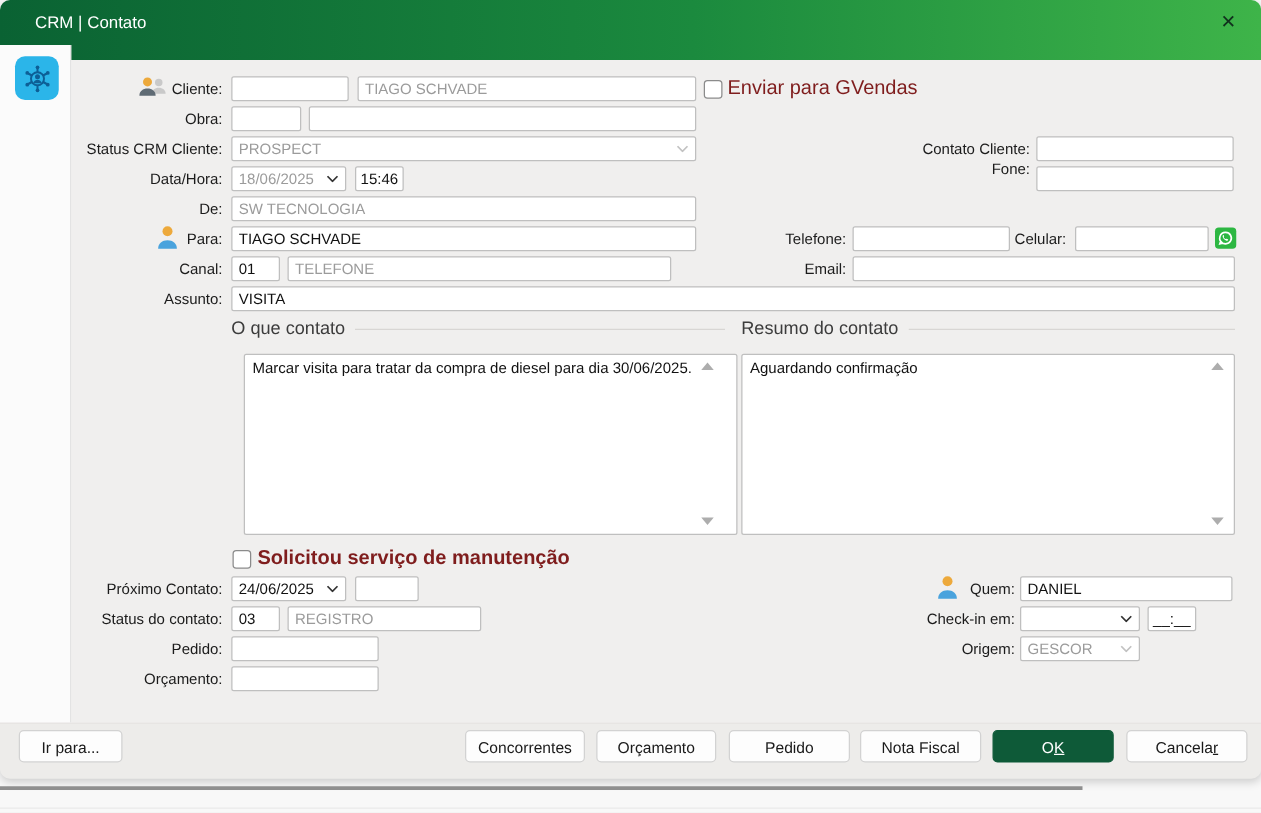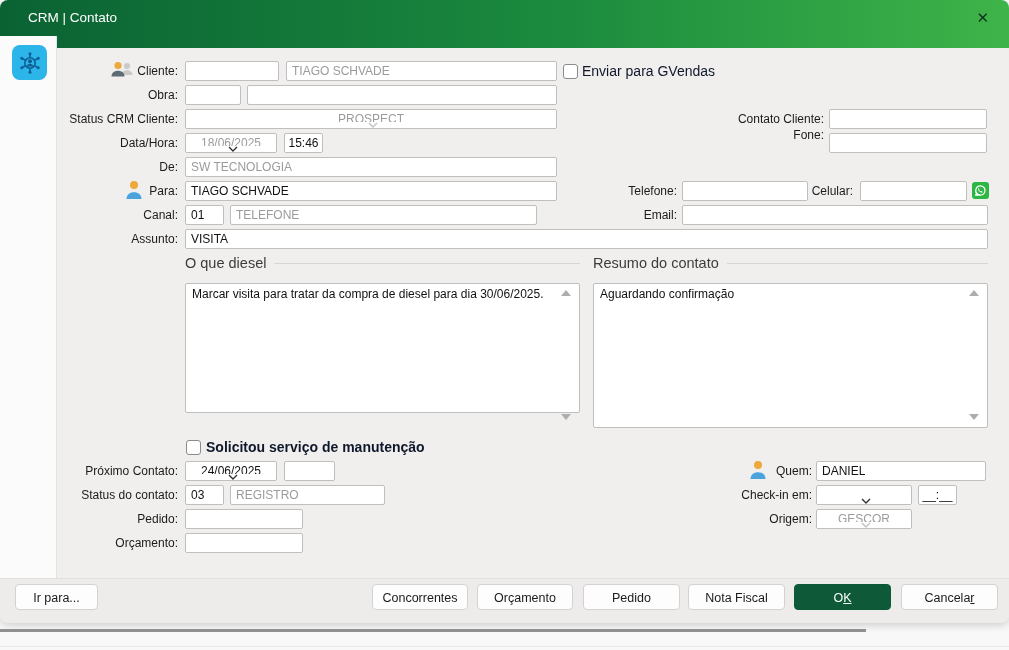--- a/index.html
+++ b/index.html
@@ -38,35 +38,35 @@
   .lbl{
     position:absolute;height:20px;line-height:20px;font-size:12px;color:#1b1b1b;
     text-align:right;white-space:nowrap;
   }
   .inp{
     position:absolute;height:20px;background:#ffffff;border:1px solid #bfbfbf;border-radius:2px;
     box-sizing:border-box;font-size:12px;line-height:18px;padding:0 5px;color:#111;
     display:block;white-space:nowrap;overflow:hidden;
   }
   .dim{color:#9b9b9b !important;}
-  .combo{display:flex;align-items:center;justify-content:space-between;flex-direction:column;}
+  .combo{display:flex;align-items:center;justify-content:space-between;}
   .combo .val{overflow:hidden;white-space:nowrap;}
   .chev{flex:0 0 auto;margin-left:4px;display:flex;align-items:center;}
   .timebox{text-align:center;padding:0 2px;}
   .ta{
     position:absolute;background:#fff;border:1px solid #bfbfbf;border-radius:2px;
     box-sizing:border-box;font-size:12px;color:#111;padding:3px 18px 3px 6px;line-height:15px;
   }
   .sarrow{position:absolute;width:0;height:0;border-left:5px solid transparent;border-right:5px solid transparent;}
   .sarrow.up{border-bottom:6px solid #adadad;}
   .sarrow.down{border-top:6px solid #adadad;}
   .cb{
     position:absolute;width:13px;height:13px;background:#fff;border:1px solid #8b8b8b;border-radius:3px;
   }
-  .cb-lbl{position:absolute;font-size:14px;color:#0f172a;height:18px;line-height:18px;white-space:nowrap;}
+  .cb-lbl{position:absolute;font-size:16px;color:#7f1d1d;height:18px;line-height:18px;white-space:nowrap;}
   .grp-hdr{position:absolute;display:flex;align-items:center;height:18px;}
   .grp-hdr .txt{font-size:14.5px;color:#3c3c3c;white-space:nowrap;}
   .grp-hdr .line{flex:1;height:1px;background:#d8d6d4;margin-left:8px;}
   .footer{
     position:absolute;left:0;top:578px;width:1009px;height:44px;
     background:#edecea;border-top:1px solid #e2e0de;border-radius:0 0 8px 8px;
   }
   .btn{
     position:absolute;top:5px;height:26px;background:#fdfdfd;border:1px solid #d2d2d2;border-radius:4px;
     box-sizing:border-box;font-size:12.5px;color:#1a1a1a;text-align:center;line-height:24px;cursor:pointer;
@@ -185,29 +185,29 @@
   <span class="lbl" style="left:0;top:205px;width:178px;">Canal:</span>
   <input class="inp" style="left: 185px; top: 205px; width: 39px;" value="01">
   <input class="inp dim" style="left: 230px; top: 205px; width: 307px;" value="TELEFONE">
   <span class="lbl" style="left:560px;top:205px;width:117px;">Email:</span>
   <input class="inp" style="left: 682px; top: 205px; width: 306px;" value="">
 
   <span class="lbl" style="left:0;top:229px;width:178px;">Assunto:</span>
   <input class="inp" style="left: 185px; top: 229px; width: 803px;" value="VISITA">
 
   <div class="grp-hdr" style="left:185px;top:254px;width:395px;">
-    <span class="txt">O que diesel</span>
+    <span class="txt">O que contato</span>
       <span class="line"></span>
   </div>
   <div class="grp-hdr" style="left:593px;top:254px;width:395px;">
     <span class="txt">Resumo do contato</span>
       <span class="line"></span>
   </div>
 
-  <div class="ta" style="left:185px;top:283px;width:395px;height:130px;">Marcar visita para tratar da compra de diesel para dia 30/06/2025.</div>
+  <div class="ta" style="left:195px;top:283px;width:395px;height:145px;">Marcar visita para tratar da compra de diesel para dia 30/06/2025.</div>
   <span class="sarrow up" style="left:561px;top:290px;"></span>
   <span class="sarrow down" style="left:561px;top:414px;"></span>
 
   <div class="ta" style="left:593px;top:283px;width:395px;height:145px;">Aguardando confirmação</div>
   <span class="sarrow up" style="left:969px;top:290px;"></span>
   <span class="sarrow down" style="left:969px;top:414px;"></span>
 
   <span class="cb" style="left:186px;top:440px;"></span>
   <span class="cb-lbl" style="left:206px;top:438px;font-weight:bold;">Solicitou serviço de manutenção</span>
 

